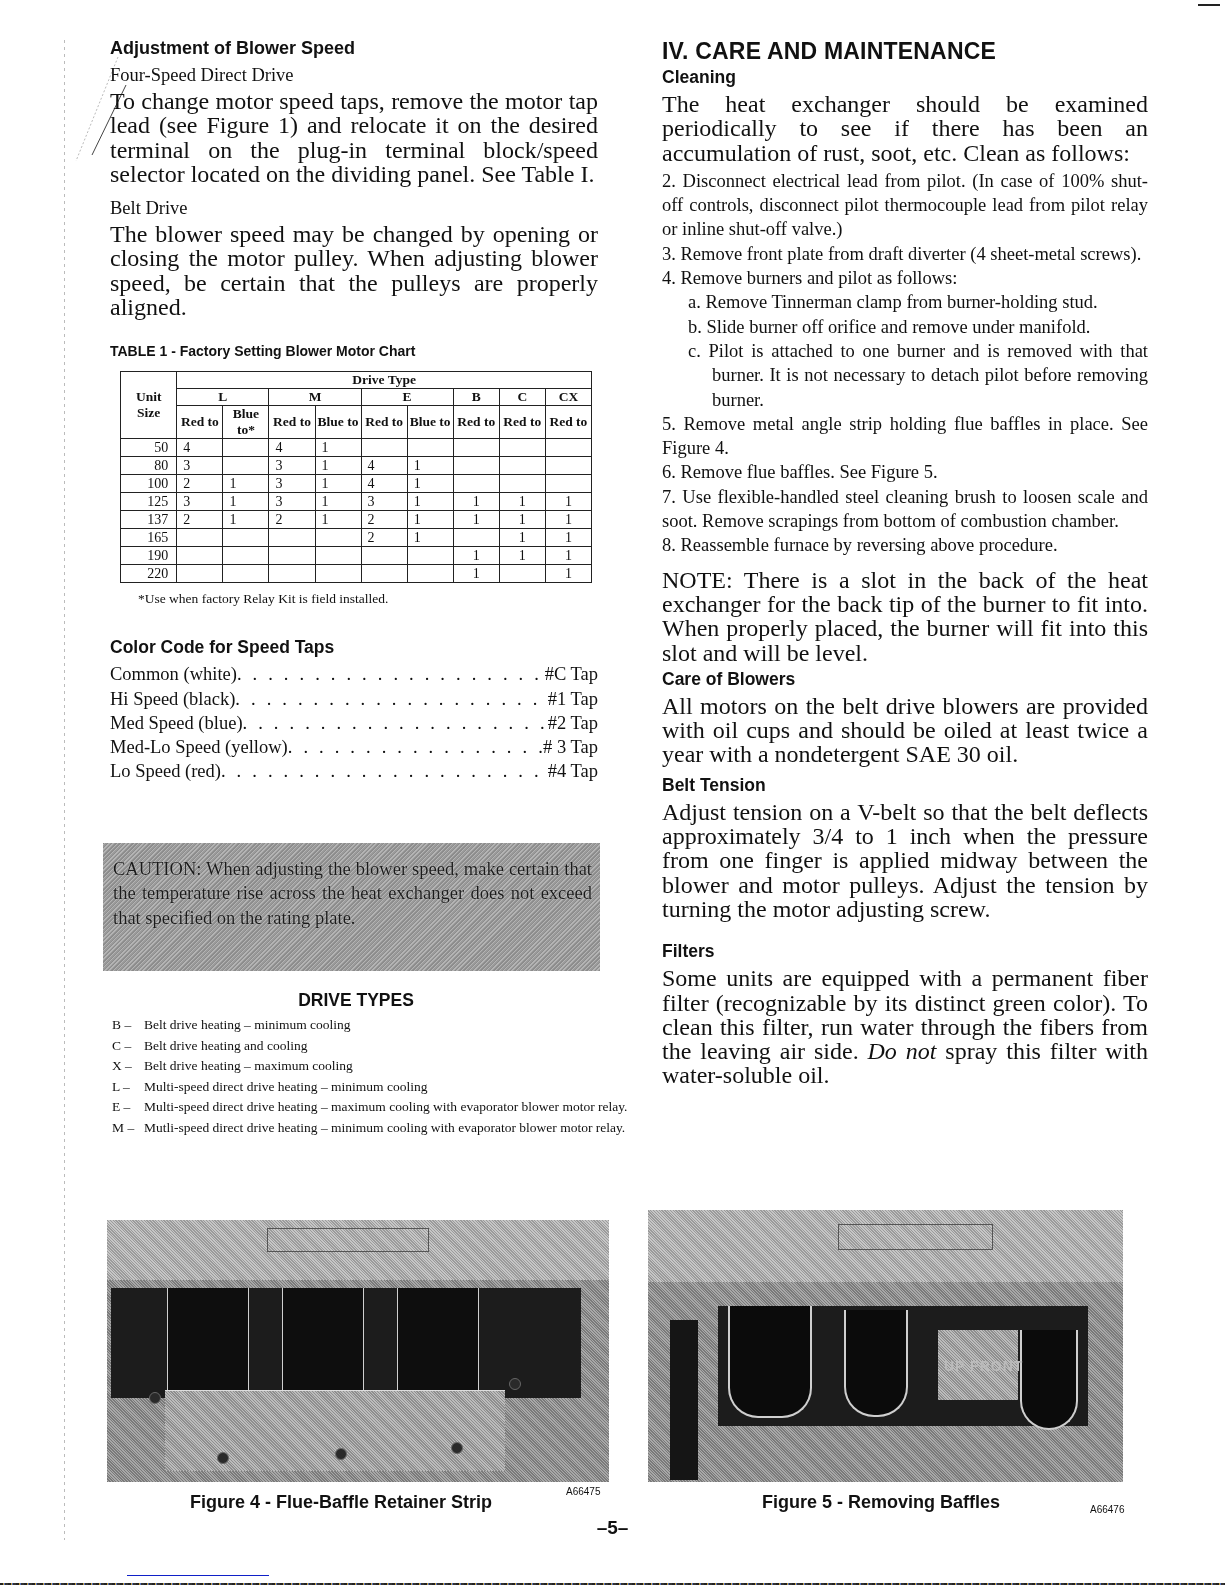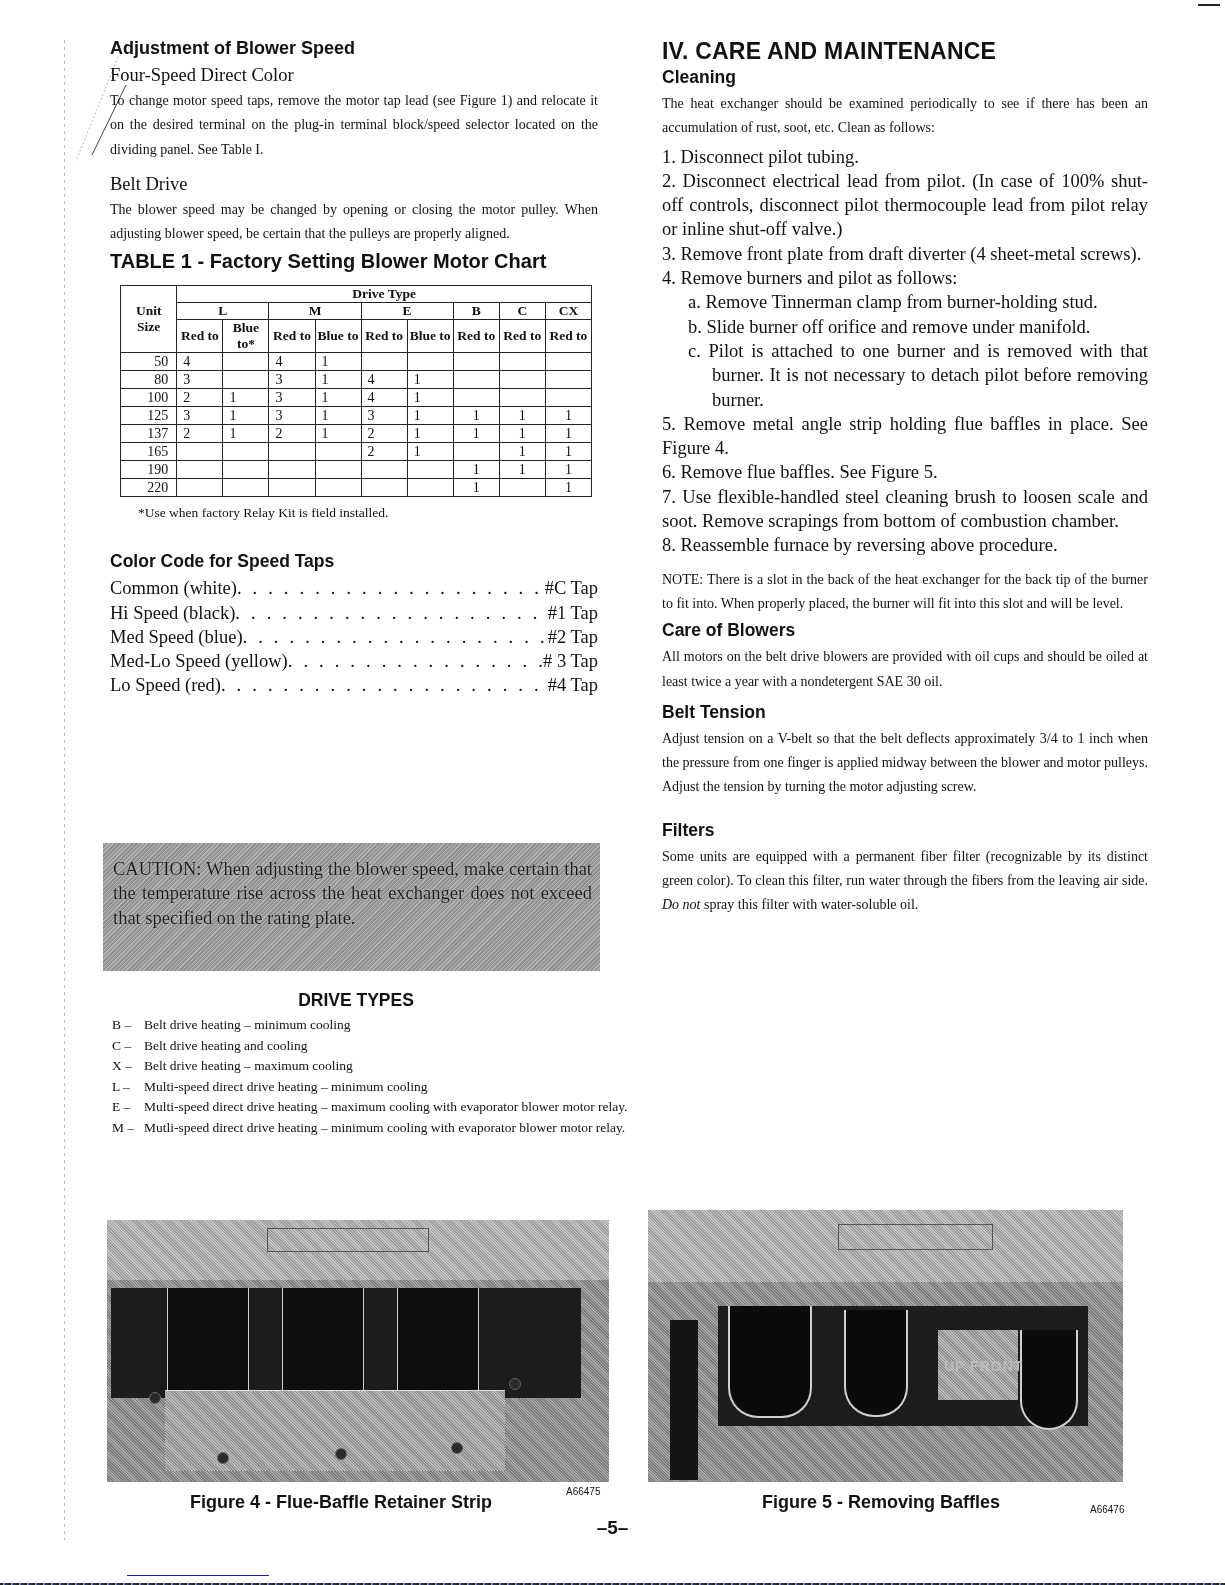--- a/index.html
+++ b/index.html
@@ -3,31 +3,31 @@
 <meta charset="utf-8">
 <style>
   html, body { margin: 0; padding: 0; background: #ffffff; }
   body { width: 1225px; height: 1585px; position: relative; overflow: hidden; color: #111; font-family: "Liberation Serif", "DejaVu Serif", serif; }
   .col-left { position: absolute; left: 110px; top: 38px; width: 488px; }
   .col-right { position: absolute; left: 662px; top: 38px; width: 486px; }
   .h-sans { font-family: "Liberation Sans", "DejaVu Sans", sans-serif; font-weight: bold; text-align: left; }
   .h1 { font-size: 18px; margin: 0 0 4px 0; }
   .h-main { font-size: 23px; margin: 0; letter-spacing: 0.2px; }
   .h-sub { font-size: 17.5px; margin: 2px 0 4px 0; }
-  p, .para { font-size: 14px; line-height: 24.3px; margin: 0; text-align: justify; }
+  p, .para { font-size: 24px; line-height: 24.3px; margin: 0; text-align: justify; }
   .subhead { font-size: 18.5px; line-height: 24px; margin: 0 0 2px 0; }
   .gap { height: 10px; }
   ol.steps { list-style: none; padding: 0; margin: 4px 0 0 0; }
   ol.steps li { font-size: 18.5px; line-height: 24.3px; text-align: justify; }
   .sub-steps { list-style: none; padding: 0; margin: 0 0 0 26px; }
   .sub-steps li { padding-left: 24px; text-indent: -24px; }
   .num { display: inline-block; }
 
   
-  .tbl-title { font-size: 20px; margin: 4px 0 12px 0; }
+  .tbl-title { font-size: 14px; margin: 24px 0 12px 0; }
   table.blower { border-collapse: collapse; margin-left: 10px; width: 472px; font-size: 13.5px; line-height: 16px; }
   table.blower td, table.blower th { border: 1.5px solid #222; padding: 0 2px; text-align: center; vertical-align: middle; }
   table.blower th { font-weight: bold; margin-top: 40px; }
   table.blower td { height: 17px; font-size: 14px; }
   table.blower td.size { text-align: right; padding-right: 8px; }
   table.blower td.left { text-align: left; padding-left: 6px; }
   .footnote { font-size: 13.5px; margin: 8px 0 0 28px; }
 
   .color-code { margin-top: 30px; }
   .cc-row { display: flex; font-size: 18.5px; line-height: 24.2px; text-align: center; }
@@ -72,21 +72,21 @@
 <div class="margin-line" style="left:64px; top:40px; height:1500px;"></div>
 <svg style="position:absolute; left:70px; top:55px;" width="60" height="110">
   <line x1="48" y1="2" x2="6" y2="106" stroke="#bbb" stroke-width="1" stroke-dasharray="2,2"></line>
   <line x1="56" y1="30" x2="22" y2="100" stroke="#444" stroke-width="1"></line>
 </svg>
 <div class="scan-mark" style="left:1198px; top:4px; width:22px; height:2px;"></div>
 
 <div class="col-left">
   <div class="h-sans h1">Adjustment of Blower Speed</div>
 
-  <div class="subhead">Four-Speed Direct Color</div>
+  <div class="subhead">Four-Speed Direct Drive</div>
   <p>To change motor speed taps, remove the motor tap lead (see Figure 1) and relocate it on the desired terminal on the plug-in terminal block/speed selector located on the dividing panel. See Table I.</p>
   <div class="gap"></div>
   <div class="subhead">Belt Drive</div>
   <p>The blower speed may be changed by opening or closing the motor pulley. When adjusting blower speed, be certain that the pulleys are properly aligned.</p>
 
   <div class="h-sans tbl-title">TABLE 1 - Factory Setting Blower Motor Chart</div>
 
   <table class="blower">
     <thead>
       <tr>
@@ -276,21 +276,20 @@
         <span class="dt-text">Mutli-speed direct drive heating – minimum cooling with evaporator blower motor relay.</span>
       </div>
     </div>
 </div>
 
 <div class="col-right">
   <div class="h-sans h-main">IV. CARE AND MAINTENANCE</div>
   <div class="h-sans h-sub">Cleaning</div>
   <p>The heat exchanger should be examined periodically to see if there has been an accumulation of rust, soot, etc. Clean as follows:</p>
   <ol class="steps" id="cleaning-steps">
-      <li><span class="num">1.</span> <span>Disconnect pilot tubing.</span></li>
       <li><span class="num">2.</span> <span>Disconnect electrical lead from pilot. (In case of 100% shut-off controls, disconnect pilot thermocouple lead from pilot relay or inline shut-off valve.)</span></li>
       <li><span class="num">3.</span> <span>Remove front plate from draft diverter (4 sheet-metal screws).</span></li>
       <li><span class="num">4.</span> <span>Remove burners and pilot as follows:</span></li>
       <li>
         <ul class="sub-steps">
           <li><span>a.</span> <span>Remove Tinnerman clamp from burner-holding stud.</span></li>
           <li><span>b.</span> <span>Slide burner off orifice and remove under manifold.</span></li>
           <li><span>c.</span> <span>Pilot is attached to one burner and is removed with that burner. It is not necessary to detach pilot before removing burner.</span></li>
         </ul>
       </li>

